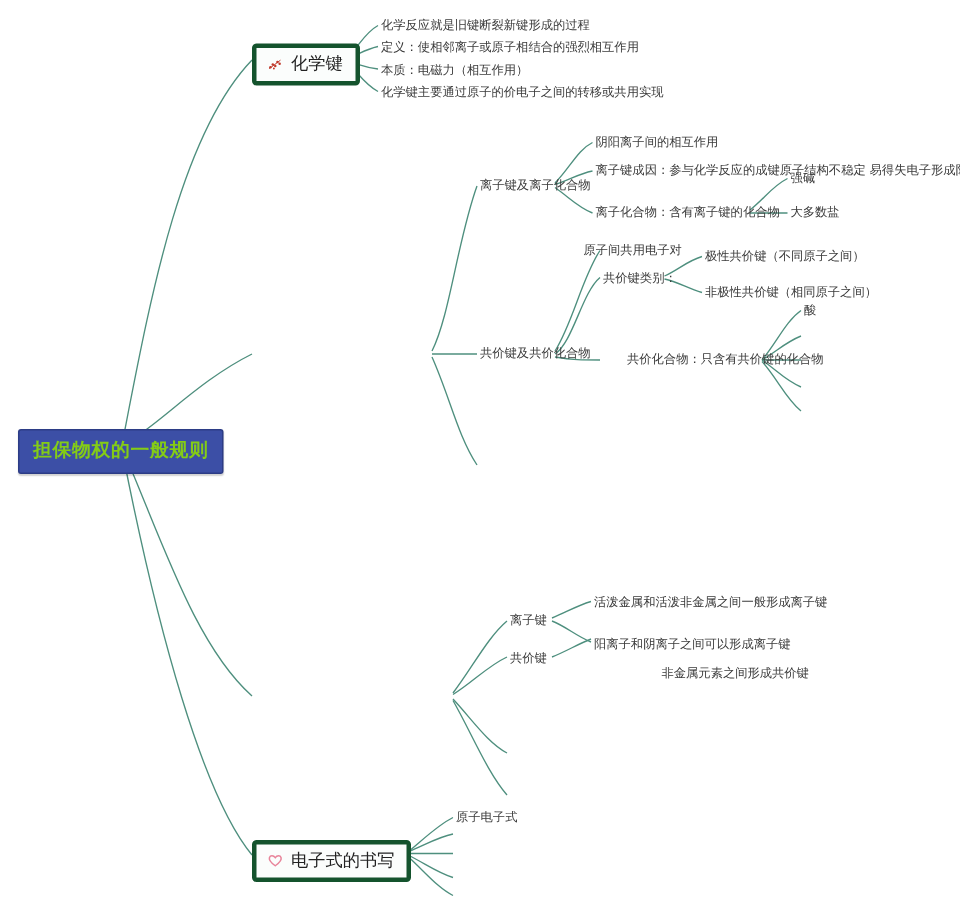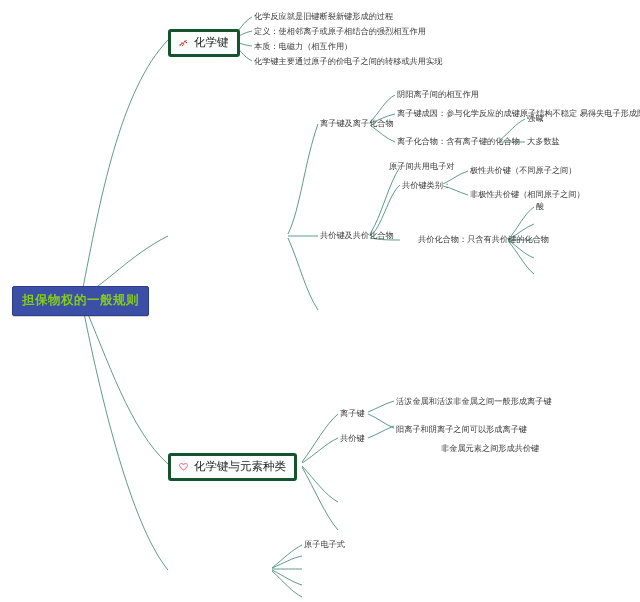--- a/index.html
+++ b/index.html
@@ -154,32 +154,32 @@
 
   <div class="node leaf" style="left:389px;top:162px;">原子间共用电子对</div>
   <div class="node leaf" style="left:402px;top:181px;">共价键类别：</div>
   <div class="node leaf" style="left:418px;top:235px;">共价化合物：只含有共价键的化合物</div>
 
   <div class="node leaf" style="left:470px;top:166px;">极性共价键（不同原子之间）</div>
   <div class="node leaf" style="left:470px;top:190px;">非极性共价键（相同原子之间）</div>
 
   <div class="node leaf" style="left:536px;top:202px;">酸</div>
 
-  <div class="node topic" style="left:168px;top:453px;">
-    <span class="ico">
-      <svg viewBox="0 0 12 12" width="11" height="11" fill="none" stroke="#e8849a" stroke-width="1.1">
-        <path d="M6 10 C2.4 7.4 1.2 5.6 1.8 4.0 C2.4 2.4 4.6 2.2 6 4.1 C7.4 2.2 9.6 2.4 10.2 4.0 C10.8 5.6 9.6 7.4 6 10 Z"></path>
-      </svg>
-    </span>
-    <span>化学键与元素种类</span>
-  </div>
 
   <div class="node mid" style="left:340px;top:409px;">离子键</div>
   <div class="node mid" style="left:340px;top:434px;">共价键</div>
 
   <div class="node leaf" style="left:396px;top:397px;">活泼金属和活泼非金属之间一般形成离子键</div>
   <div class="node leaf" style="left:396px;top:425px;">阳离子和阴离子之间可以形成离子键</div>
   <div class="node leaf" style="left:401px;top:444px;margin-left:40px;">非金属元素之间形成共价键</div>
 
+  <div class="node topic" style="left:168px;top:560px;">
+    <span class="ico">
+      <svg viewBox="0 0 12 12" width="11" height="11" fill="none" stroke="#e8849a" stroke-width="1.1">
+        <path d="M6 10 C2.4 7.4 1.2 5.6 1.8 4.0 C2.4 2.4 4.6 2.2 6 4.1 C7.4 2.2 9.6 2.4 10.2 4.0 C10.8 5.6 9.6 7.4 6 10 Z"></path>
+      </svg>
+    </span>
+    <span>电子式的书写</span>
+  </div>
 
   <div class="node leaf" style="left:304px;top:540px;">原子电子式</div>
 
 </div>
 
 </body></html>

